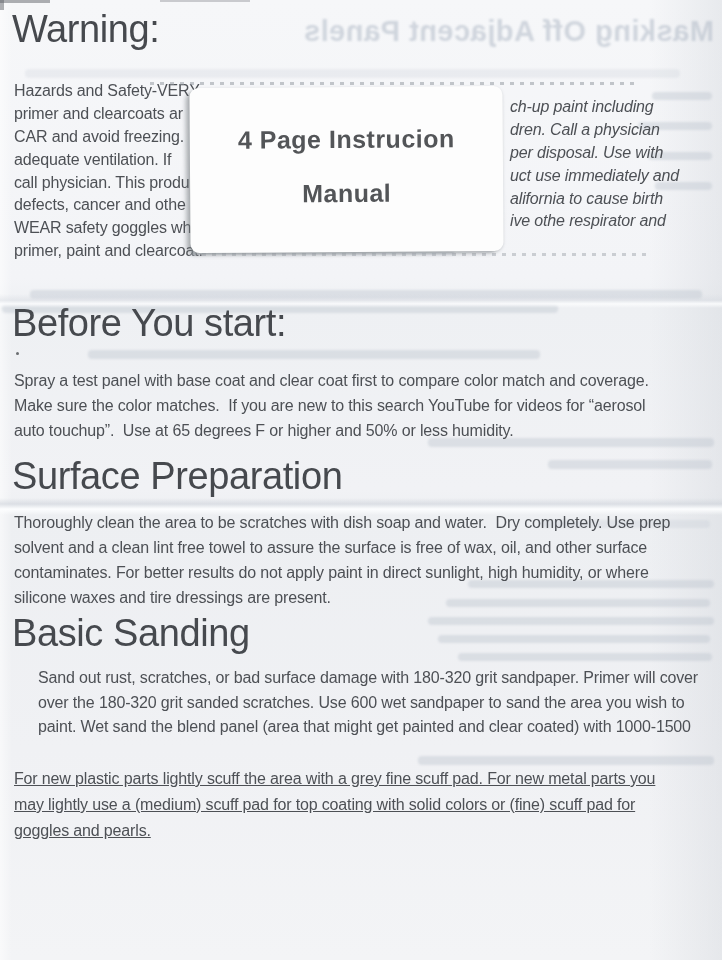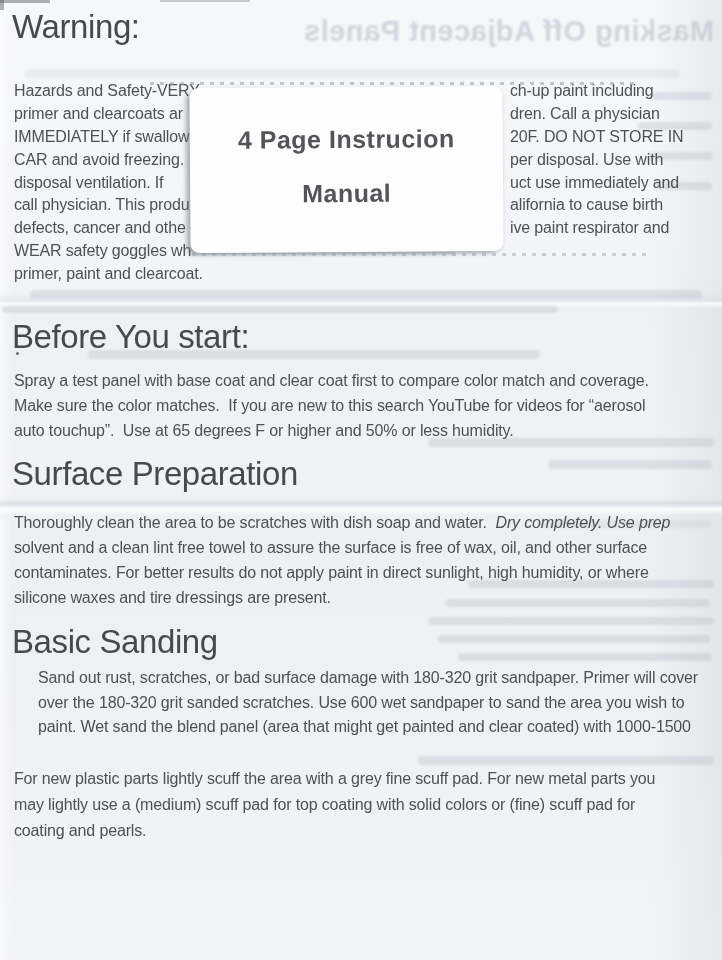--- a/index.html
+++ b/index.html
@@ -18,30 +18,30 @@
   .crease2{top:498px;height:17px;background:linear-gradient(to bottom,transparent,rgba(203,208,216,.55) 35%,rgba(253,254,255,.95) 65%,transparent);}
   
   .ghost-heading{
     position:absolute;left:298px;top:15px;width:416px;height:34px;
     transform:scaleX(-1);text-align:left;
     font-size:29px;font-weight:700;letter-spacing:.5px;
     color:rgba(176,186,198,.55);filter:blur(.8px);white-space:pre;
   }
   .g{position:absolute;background:rgba(185,193,203,.38);border-radius:4px;filter:blur(1.2px);}
   
-  .h{position:absolute;left:12px;font-size:33px;font-weight:400;letter-spacing:-.4px;color:#46494e;white-space:pre;}
+  .h{position:absolute;left:12px;font-size:38px;font-weight:400;letter-spacing:-.4px;color:#46494e;white-space:pre;}
   
   .para{position:absolute;left:14px;width:704px;color:#4d5055;font-size:16px;letter-spacing:-.15px;}
   .pline{position:relative;white-space:pre;}
   .lh23 .pline{line-height:22.9px;height:22.9px;}
   .lh25 .pline{line-height:25px;height:25px;}
   .lh245 .pline{line-height:24.5px;height:24.5px;margin-left:24px;}
-  .lh26 .pline{line-height:26px;height:26px;}
-  .rfrag{position:absolute;left:496px;top:0;white-space:pre;}
-  .it{font-style:italic;}
+  .lh26 .pline{line-height:26px;height:26px;text-decoration:underline;}
+  .rfrag{position:absolute;left:496px;top:16px;white-space:pre;font-style:italic;}
+  .it{}
   
   .perf{position:absolute;height:3px;background:repeating-linear-gradient(90deg,rgba(150,156,163,.55) 0 4px,transparent 4px 10px);}
   .label-smudge{position:absolute;left:192px;top:249px;width:262px;height:6px;background:rgba(190,195,201,.5);filter:blur(1px);}
   .sticker{
     position:absolute;left:190px;top:87px;width:313px;height:165px;
     background:#fdfdfd;border-radius:9px;transform:rotate(-.4deg);
     box-shadow:-5px 3px 4px -1px rgba(110,115,120,.5),0 1px 3px rgba(140,145,150,.35);
   }
   .sticker .l1,.sticker .l2{
     position:absolute;left:0;width:100%;text-align:center;
@@ -81,58 +81,57 @@
   <div class="g" style="left:418px;top:756px;width:296px;height:9px;"></div>
 
   <div class="crease crease1"></div>
   <div class="crease crease2"></div>
 
   <div class="h" style="top:8px;">Warning:</div>
 
   <div class="para lh23" style="top:80px;">
     <div class="pline"><span>Hazards and Safety-VERY</span><span class="rfrag">ch-up paint including</span></div>
     <div class="pline"><span>primer and clearcoats ar</span><span class="rfrag">dren. Call a physician</span></div>
-    <div class="pline"><span>IMMEDIATELY if swallow</span><span class="rfrag">20F. DO NOT STORE IN</span></div>
     <div class="pline"><span>CAR and avoid freezing.</span><span class="rfrag">per disposal. Use with</span></div>
-    <div class="pline"><span>disposal ventilation. If</span><span class="rfrag">uct use immediately and</span></div>
+    <div class="pline"><span>adequate ventilation. If</span><span class="rfrag">uct use immediately and</span></div>
     <div class="pline"><span>call physician. This produ</span><span class="rfrag">alifornia to cause birth</span></div>
-    <div class="pline"><span>defects, cancer and othe</span><span class="rfrag">ive paint respirator and</span></div>
+    <div class="pline"><span>defects, cancer and othe</span><span class="rfrag">ive othe respirator and</span></div>
     <div class="pline"><span>WEAR safety goggles wh</span></div>
     <div class="pline"><span>primer, paint and clearcoat.</span></div>
   </div>
 
   <div class="perf" style="left:150px;top:82px;width:490px;"></div>
   <div class="perf" style="left:192px;top:253px;width:455px;opacity:.8;"></div>
   <div class="label-smudge"></div>
   <div class="sticker">
     <div class="l1">4 Page Instrucion</div>
     <div class="l2">Manual</div>
   </div>
 
-  <div class="h" style="top:302px;margin-top:16px;">Before You start:</div>
+  <div class="h" style="top:302px;">Before You start:</div>
   <div class="stray-dot"></div>
   <div class="para lh25" style="top:368px;">
     <div class="pline">Spray a test panel with base coat and clear coat first to compare color match and coverage.</div>
     <div class="pline">Make sure the color matches.  If you are new to this search YouTube for videos for “aerosol</div>
     <div class="pline">auto touchup”.  Use at 65 degrees F or higher and 50% or less humidity.</div>
   </div>
 
   <div class="h" style="top:455px;">Surface Preparation</div>
   <div class="para lh25" style="top:510px;">
     <div class="pline"><span>Thoroughly clean the area to be scratches with dish soap and water.  </span><span class="it">Dry completely. Use prep</span></div>
     <div class="pline">solvent and a clean lint free towel to assure the surface is free of wax, oil, and other surface</div>
     <div class="pline">contaminates. For better results do not apply paint in direct sunlight, high humidity, or where</div>
     <div class="pline">silicone waxes and tire dressings are present.</div>
   </div>
 
-  <div class="h" style="top:612px;margin-top:11px;">Basic Sanding</div>
+  <div class="h" style="top:612px;">Basic Sanding</div>
   <div class="para lh245" style="top:666px;">
     <div class="pline">Sand out rust, scratches, or bad surface damage with 180-320 grit sandpaper. Primer will cover</div>
     <div class="pline">over the 180-320 grit sanded scratches. Use 600 wet sandpaper to sand the area you wish to</div>
     <div class="pline">paint. Wet sand the blend panel (area that might get painted and clear coated) with 1000-1500</div>
   </div>
   <div class="para lh26" style="top:766px;">
     <div class="pline">For new plastic parts lightly scuff the area with a grey fine scuff pad. For new metal parts you</div>
     <div class="pline">may lightly use a (medium) scuff pad for top coating with solid colors or (fine) scuff pad for</div>
-    <div class="pline">coating and pearls.</div>
+    <div class="pline">goggles and pearls.</div>
   </div>
 
 </div>
 
 </body></html>

